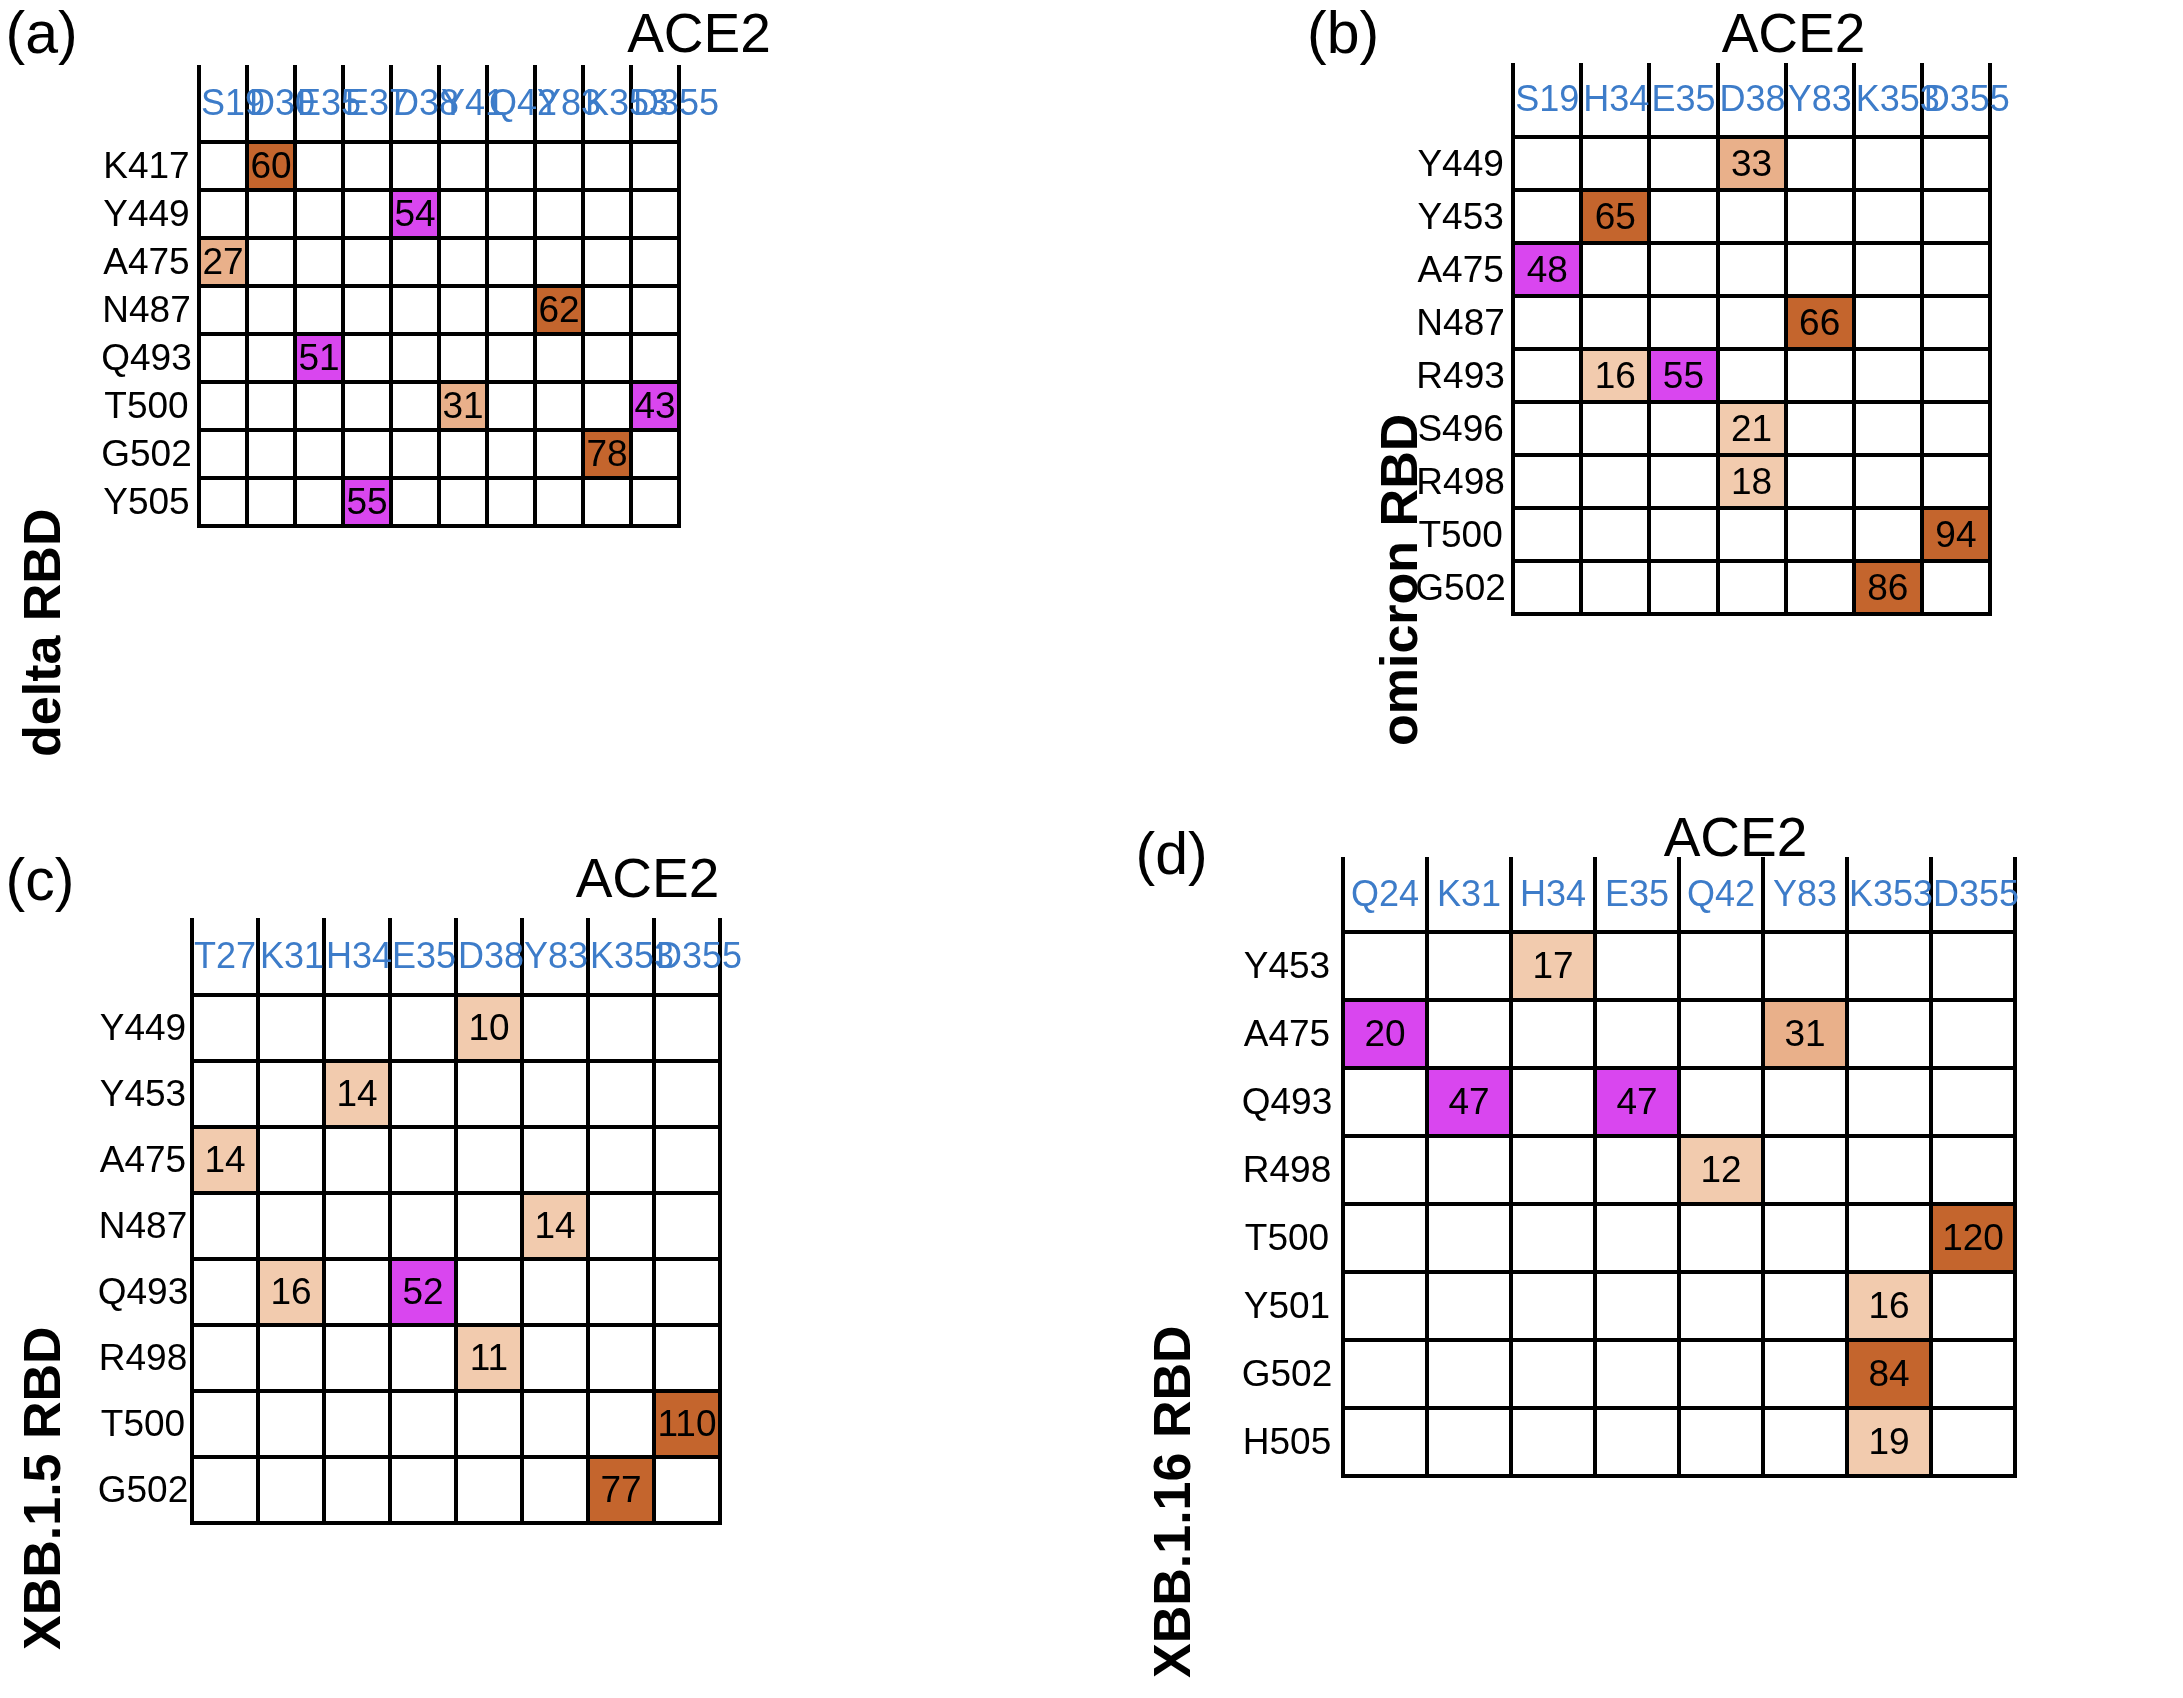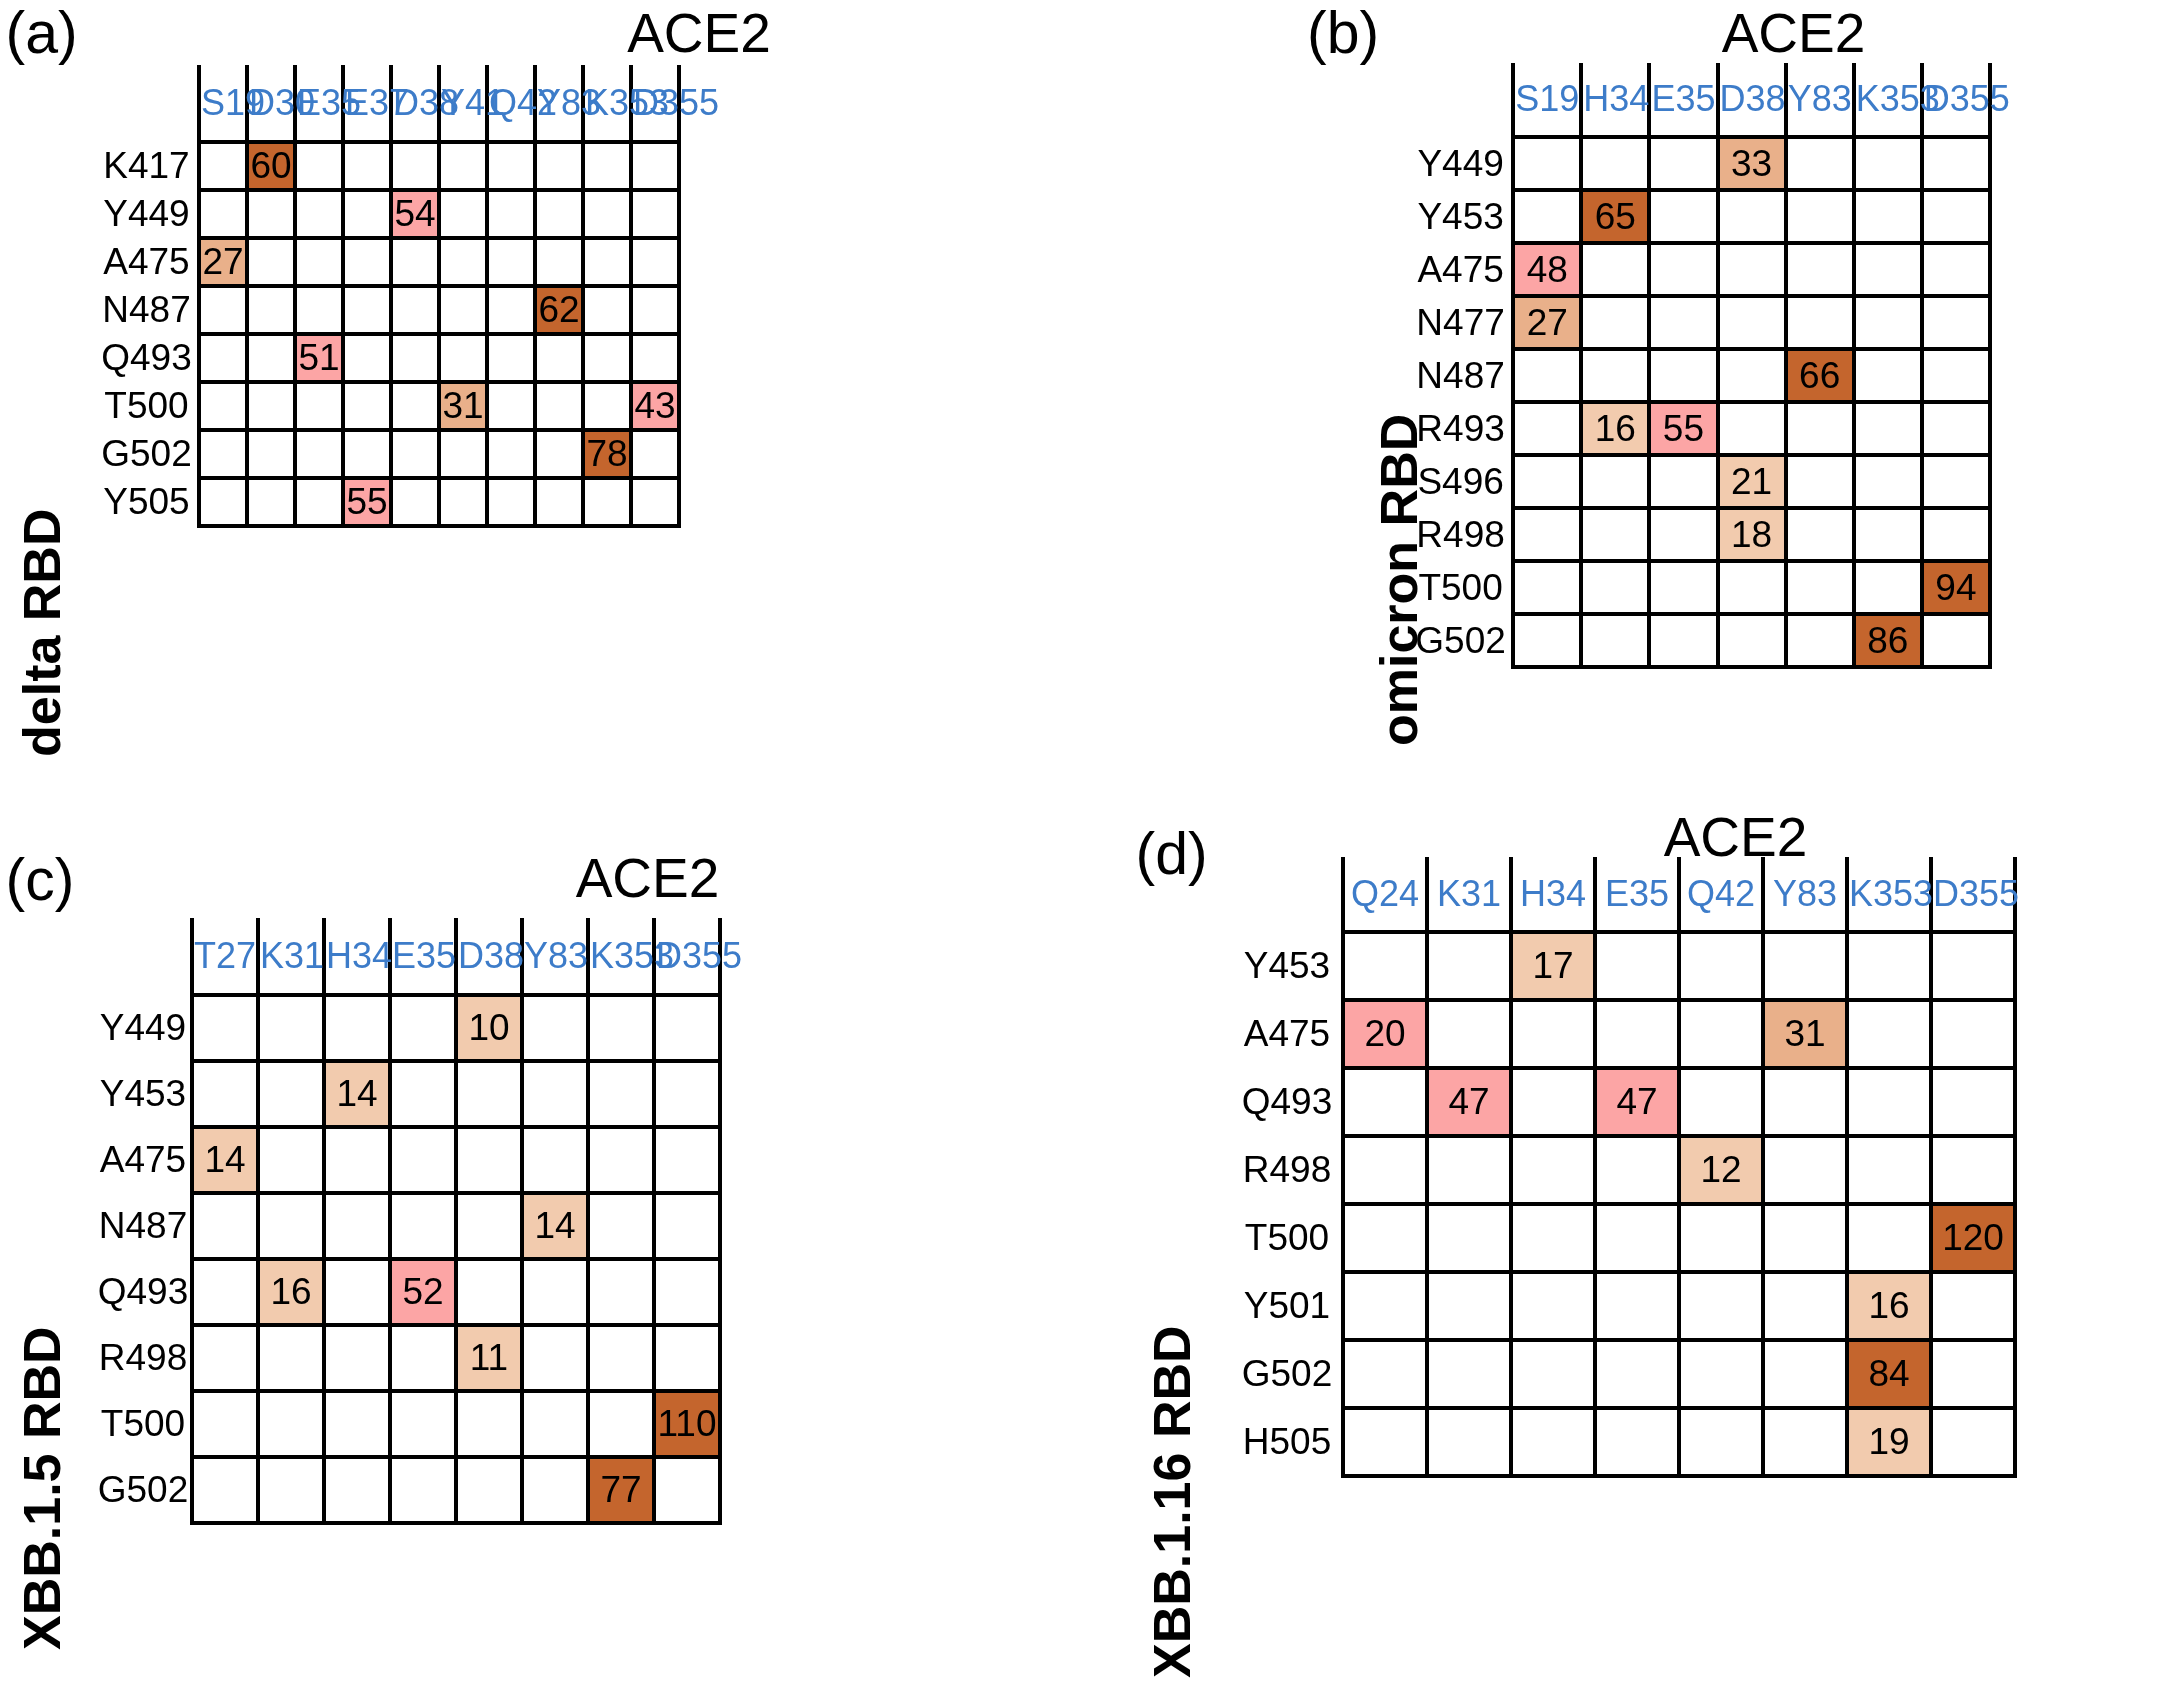--- a/index.html
+++ b/index.html
@@ -108,21 +108,21 @@
     font-size: 37px;
     font-weight: 400;
     color: #000;
     background: #ffffff;
   }
 
   
   td.cell.lvl0 { background: #ffffff; }
   td.cell.lvl1 { background: #F2CBAE; }
   td.cell.lvl2 { background: #E9B08A; }
-  td.cell.lvl3 { background: #fca5a5; }
+  td.cell.lvl3 { background: #d946ef; }
   td.cell.lvl4 { background: #C4652D; }
 
   
   tr.firstrow td.cell { border-top: 4.8px solid #000; }
 
   
   #panel-a { left: 0;    top: 0;    width: 1205px; height: 822px; }
   #panel-b { left: 1239px; top: 0;  width: 944px; height: 794px; }
   #panel-c { left: 0;    top: 839px; width: 1109px; height: 860px; }
   #panel-d { left: 1130px; top: 804px; width: 1054px; height: 894px; }
@@ -329,30 +329,20 @@
               <td class="rowhead">A475</td>
               <td class="cell lvl3">48</td>
               <td class="cell lvl0"></td>
               <td class="cell lvl0"></td>
               <td class="cell lvl0"></td>
               <td class="cell lvl0"></td>
               <td class="cell lvl0"></td>
               <td class="cell lvl0"></td>
             </tr>
             <tr style="height: 53px;">
-              <td class="rowhead">N477</td>
-              <td class="cell lvl2">27</td>
-              <td class="cell lvl0"></td>
-              <td class="cell lvl0"></td>
-              <td class="cell lvl0"></td>
-              <td class="cell lvl0"></td>
-              <td class="cell lvl0"></td>
-              <td class="cell lvl0"></td>
-            </tr>
-            <tr style="height: 53px;">
               <td class="rowhead">N487</td>
               <td class="cell lvl0"></td>
               <td class="cell lvl0"></td>
               <td class="cell lvl0"></td>
               <td class="cell lvl0"></td>
               <td class="cell lvl4">66</td>
               <td class="cell lvl0"></td>
               <td class="cell lvl0"></td>
             </tr>
             <tr style="height: 53px;">

